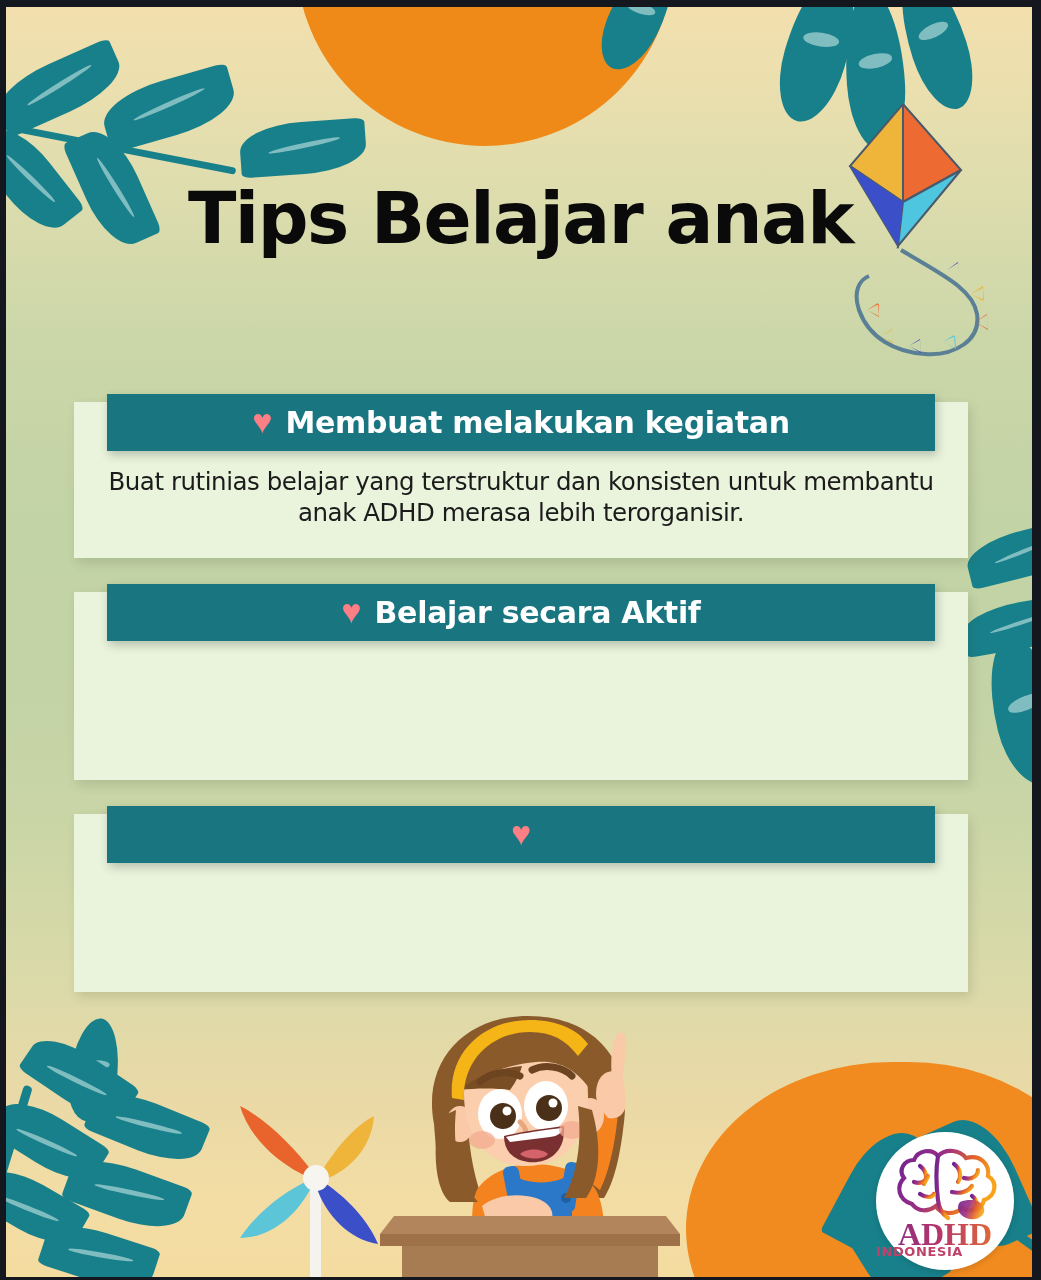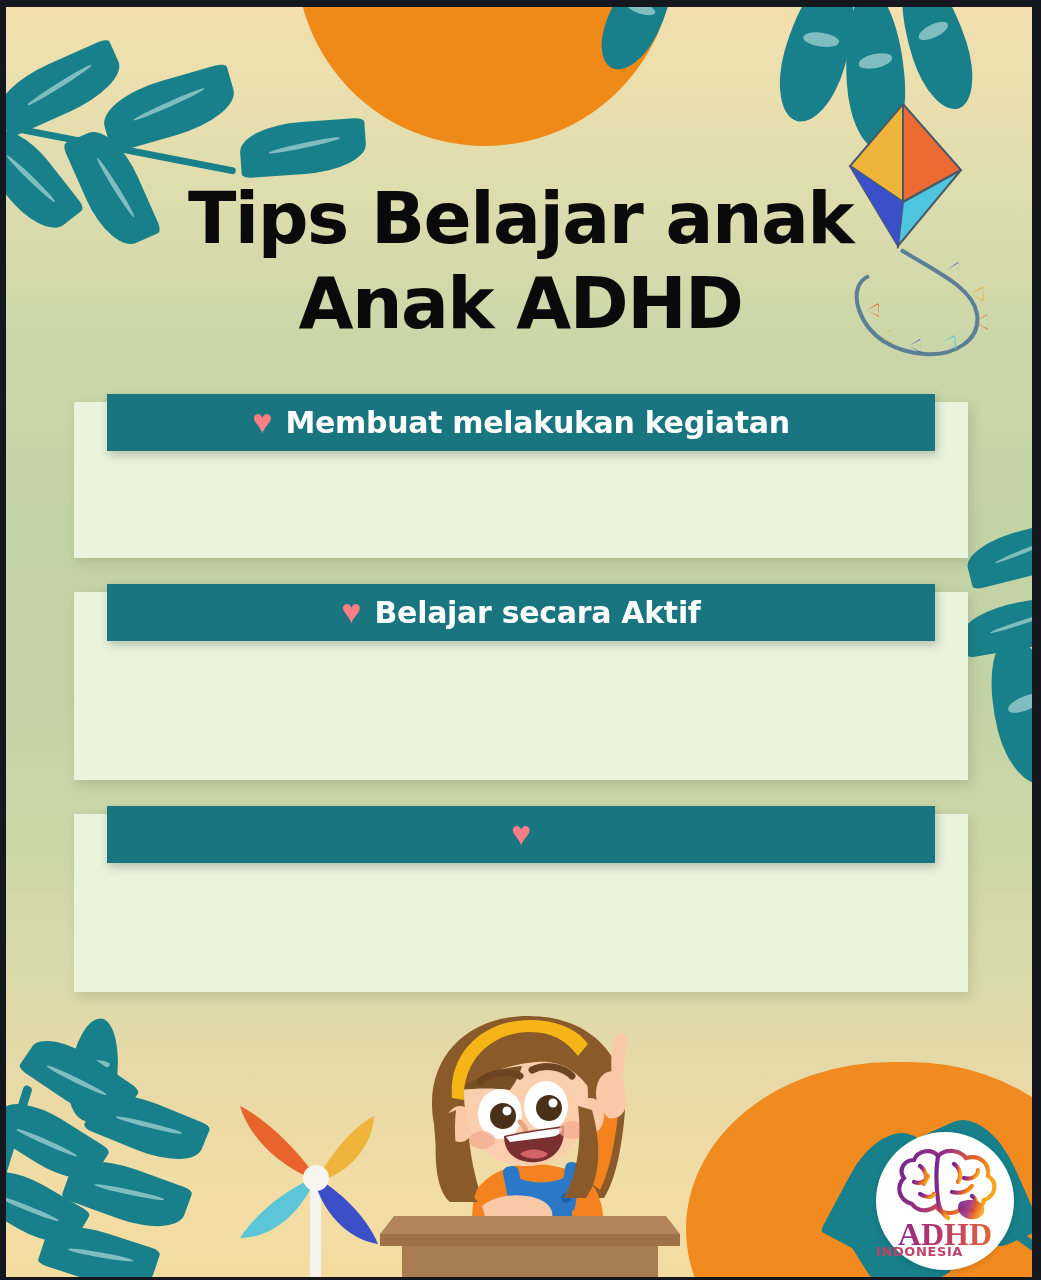--- a/index.html
+++ b/index.html
@@ -256,29 +256,29 @@
       <path d="M130,218 l12,-7 l1,15 z M130,218 l13,7 l-1,-15 z" fill="#ee6a33"></path>
       <path d="M98,238 l12,-6 l1,13 z M98,238 l12,6 l-1,-13 z" fill="#4ec6e0"></path>
       <path d="M64,242 l11,-6 l1,13 z M64,242 l12,6 l-1,-13 z" fill="#3b50c8"></path>
       <path d="M36,232 l11,-6 l1,13 z M36,232 l12,6 l-1,-13 z" fill="#efb43a"></path>
       <path d="M22,206 l12,-6 l0,13 z M22,206 l12,6 l-1,-13 z" fill="#ee6a33"></path>
     </g>
   </svg>
 
   <div class="title-wrap">
     <span class="title-line">Tips Belajar anak</span>
-    <span class="title-line">Anak ADHD</span>
   </div>
 
   <div class="card" style="left:74px; top:394px; width:894px; height:164px;">
     <div class="card-body" style="width:894px; height:156px; top:8px;"></div>
     <div class="card-header" style="left:33px; top:0; width:828px; height:57px;">
       <span class="heart-icon">♥</span>
       <span class="card-title">Membuat melakukan kegiatan</span>
     </div>
+    <div class="card-text" style="top:72px;">Buat rutinias belajar yang terstruktur dan konsisten untuk membantu anak ADHD merasa lebih terorganisir.</div>
   </div>
 
   <div class="card" style="left:74px; top:584px; width:894px; height:196px;">
     <div class="card-body" style="width:894px; height:188px; top:8px;"></div>
     <div class="card-header" style="left:33px; top:0; width:828px; height:57px;">
       <span class="heart-icon">♥</span>
       <span class="card-title">Belajar secara Aktif</span>
     </div>
   </div>
 

